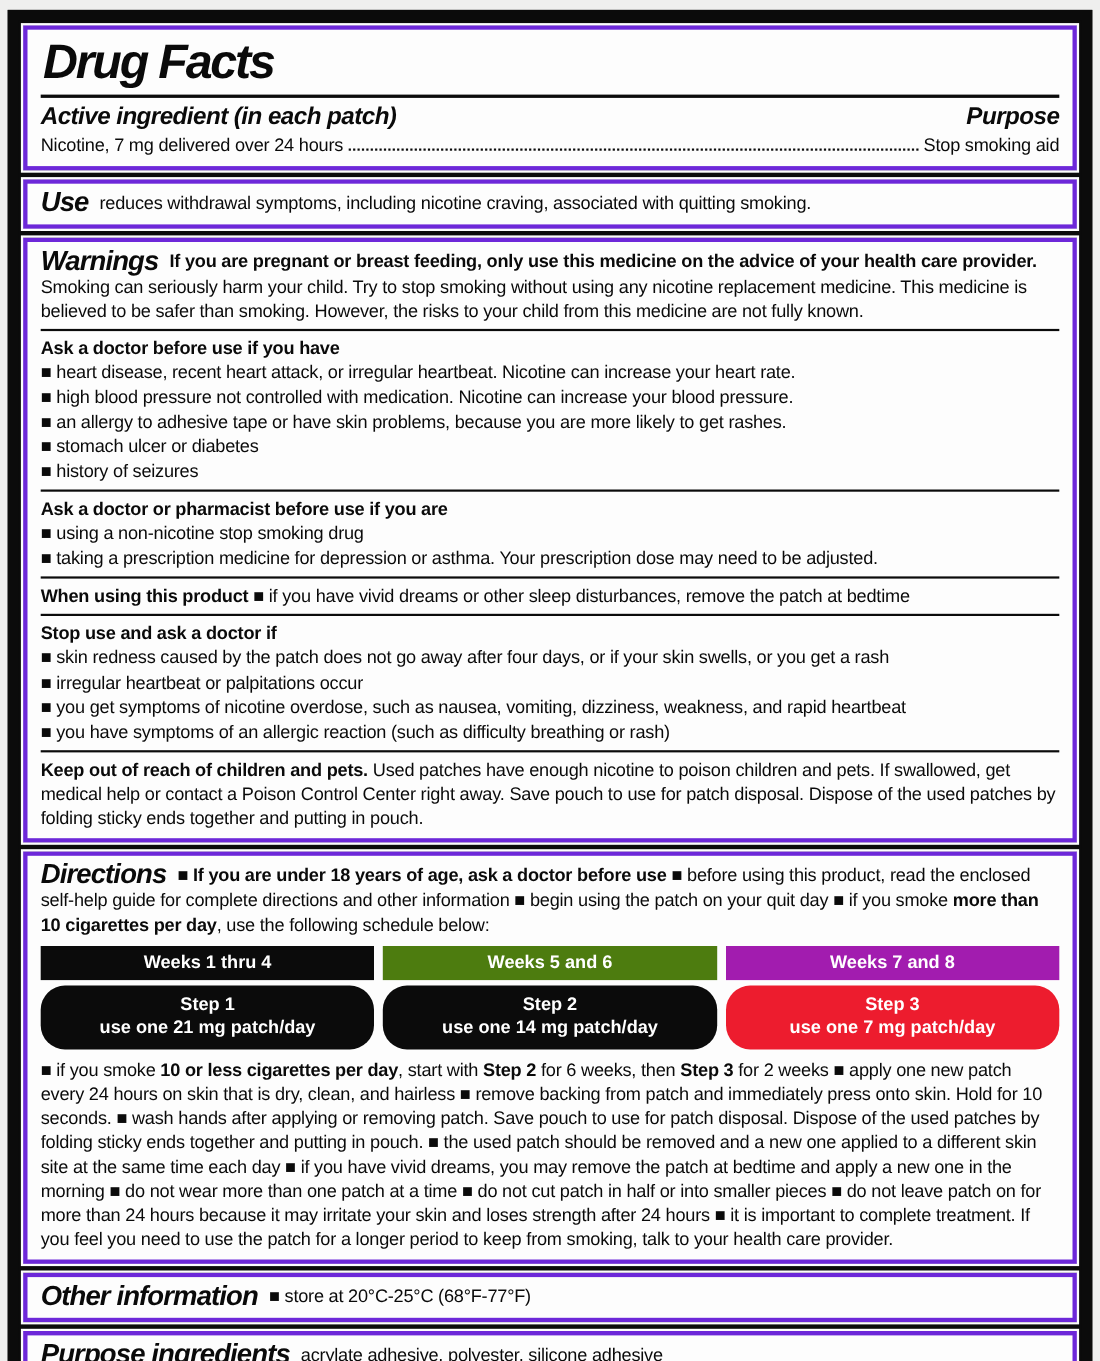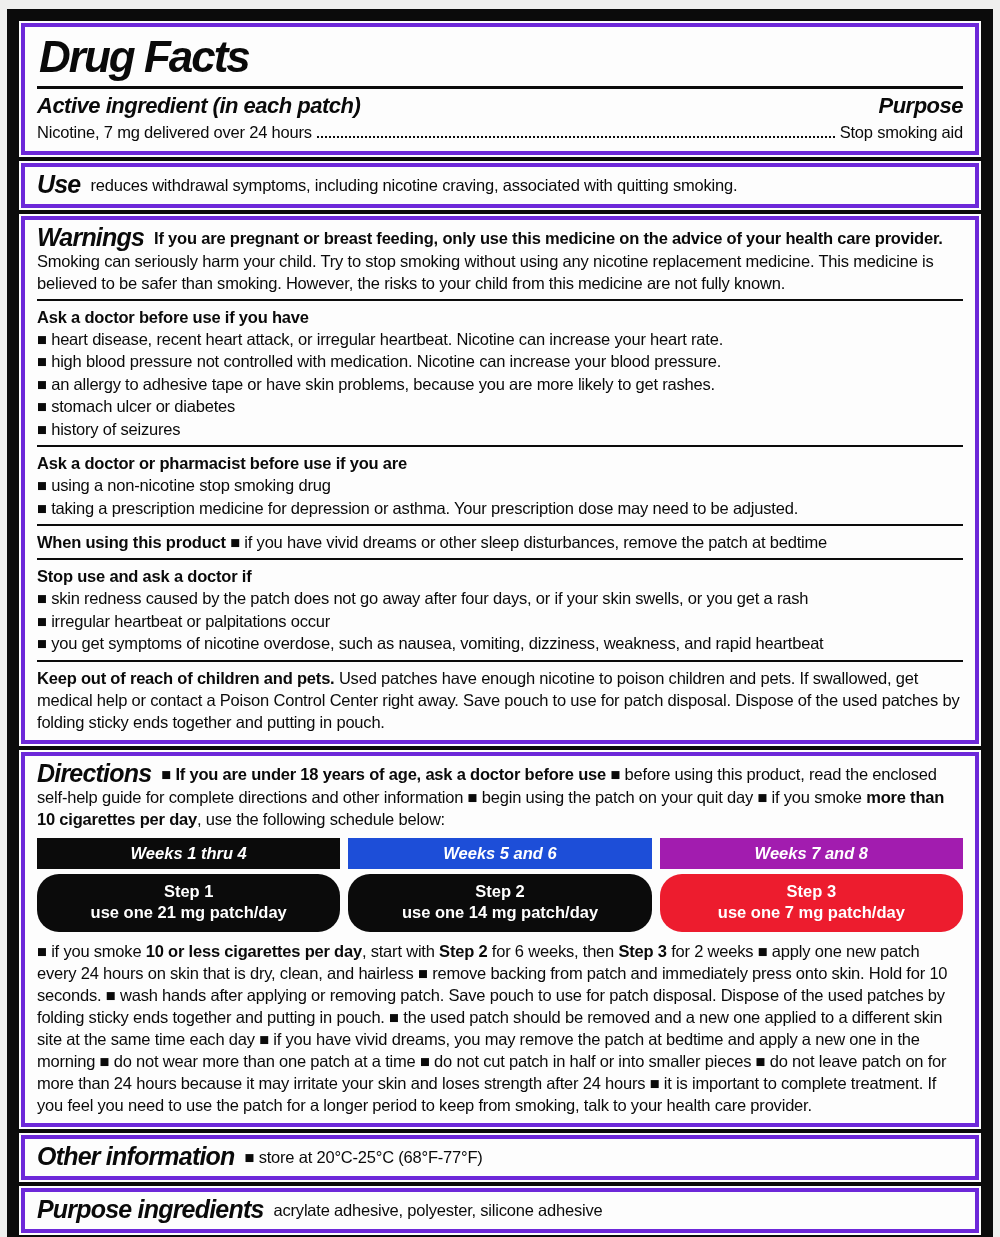--- a/index.html
+++ b/index.html
@@ -105,21 +105,20 @@
   }
   .sched-cell {
     color: #ffffff;
     font-weight: bold;
     text-align: center;
     font-size: 16.5px;
   }
   .sched-header {
     padding: 6px 2px;
     line-height: 19px;
-    font-style: italic;
   }
   .sched-step {
     padding: 7px 4px 9px 4px;
     line-height: 21px;
     border-radius: 22px;
   }
   .seg { font-weight: normal; }
 </style>
 </head>
 <body>
@@ -175,35 +174,36 @@
 
       <div class="par"><span class="bold-head">When using this product</span><span class="seg"> ■ if you have vivid dreams or other sleep disturbances, remove the patch at bedtime</span></div>
 
       <div class="thin-rule"></div>
 
       <div>
         <div class="par bold-head">Stop use and ask a doctor if</div>
         <div class="bullet-line"><span class="seg">■ skin redness caused by the patch does not go away after four days, or if your skin swells, or you get a rash</span></div>
         <div class="bullet-line"><span class="seg">■ irregular heartbeat or palpitations occur</span></div>
         <div class="bullet-line"><span class="seg">■ you get symptoms of nicotine overdose, such as nausea, vomiting, dizziness, weakness, and rapid heartbeat</span></div>
+        <div class="bullet-line"><span class="seg">■ you have symptoms of an allergic reaction (such as difficulty breathing or rash)</span></div>
       </div>
 
       <div class="thin-rule"></div>
 
       <div class="par"><span class="bold-head">Keep out of reach of children and pets.</span><span class="seg"> Used patches have enough nicotine to poison children and pets. If swallowed, get medical help or contact a Poison Control Center right away. Save pouch to use for patch disposal. Dispose of the used patches by folding sticky ends together and putting in pouch.</span></div>
     </div>
 
     <div class="section">
       <div class="inline-head-par">
         <span class="sec-head">Directions</span><span><span class="bold-head">■ If you are under 18 years of age, ask a doctor before use</span><span class="seg"> ■ before using this product, read the enclosed self-help guide for complete directions and other information ■ begin using the patch on your quit day ■ if you smoke </span><span class="bold-head">more than 10 cigarettes per day</span><span class="seg">, use the following schedule below:</span></span>
       </div>
 
       <div class="sched-table">
         <div class="sched-cell sched-header" style="background-color: rgb(11, 11, 11);">Weeks 1 thru 4</div>
-        <div class="sched-cell sched-header" style="background-color: #1d4ed8;">Weeks 5 and 6</div>
+        <div class="sched-cell sched-header" style="background-color: #4d7c0f;">Weeks 5 and 6</div>
         <div class="sched-cell sched-header" style="background-color: #a21caf;">Weeks 7 and 8</div>
 
         <div class="sched-cell sched-step" style="background-color: rgb(11, 11, 11);">
           <div>Step 1</div>
           <div>use one 21 mg patch/day</div>
         </div>
         <div class="sched-cell sched-step" style="background-color: rgb(11, 11, 11);">
           <div>Step 2</div>
           <div>use one 14 mg patch/day</div>
         </div>

